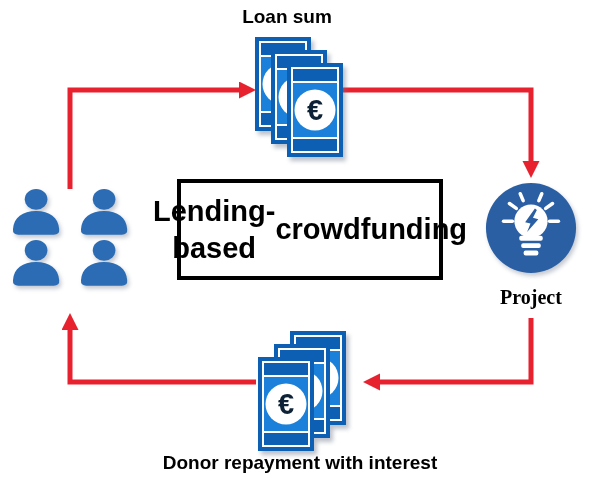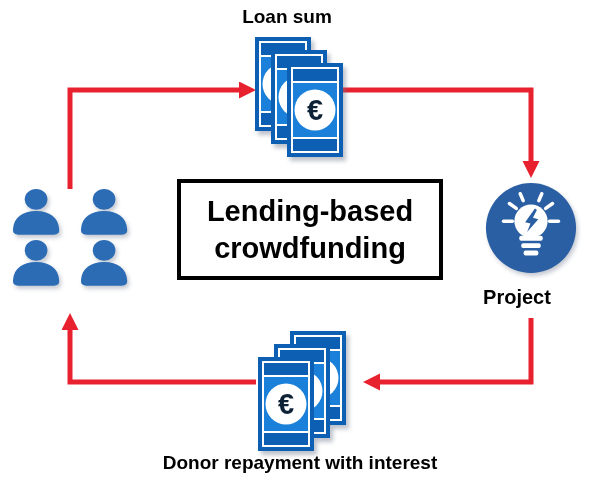--- a/index.html
+++ b/index.html
@@ -46,27 +46,27 @@
   .person path,.person ellipse{fill:var(--person-blue,#2b6cb5);}
   
   #project-icon{position:absolute;left:484px;top:181px;z-index:2;filter:drop-shadow(2px 3px 2px rgba(110,120,140,.4));}
   
   .diagram-label{
     position:absolute;z-index:3;color:var(--label-black,#000);
     font-weight:bold;text-align:center;white-space:nowrap;
   }
   #loan-sum-label{left:212px;top:6px;width:150px;font-size:19px;}
   #donor-label{left:16px;top:282px;width:100px;font-size:20px;}
-  #project-label{left:457px;top:286px;width:120px;font-size:20px;}
+  #project-label{left:471px;top:286px;width:120px;font-size:20px;font-family:Liberation Serif, serif;}
   #repayment-label{left:110px;top:452px;width:380px;font-size:19px;}
   
   #title-box{
     position:absolute;left:177px;top:179px;width:266px;height:101px;z-index:4;
     box-sizing:border-box;border:4px solid #000;background:#fff;
-    display:flex;flex-direction:column;align-items:center;justify-content:center;
+    display:flex;flex-direction:row;align-items:center;justify-content:center;
     font-size:29px;font-weight:bold;color:#000;line-height:1.26;text-align:center;
   }
 </style>
 </head>
 <body>
 
 <div id="canvas">
 
   <svg id="flow-arrows" width="604" height="503" viewBox="0 0 604 503">
     <defs>

